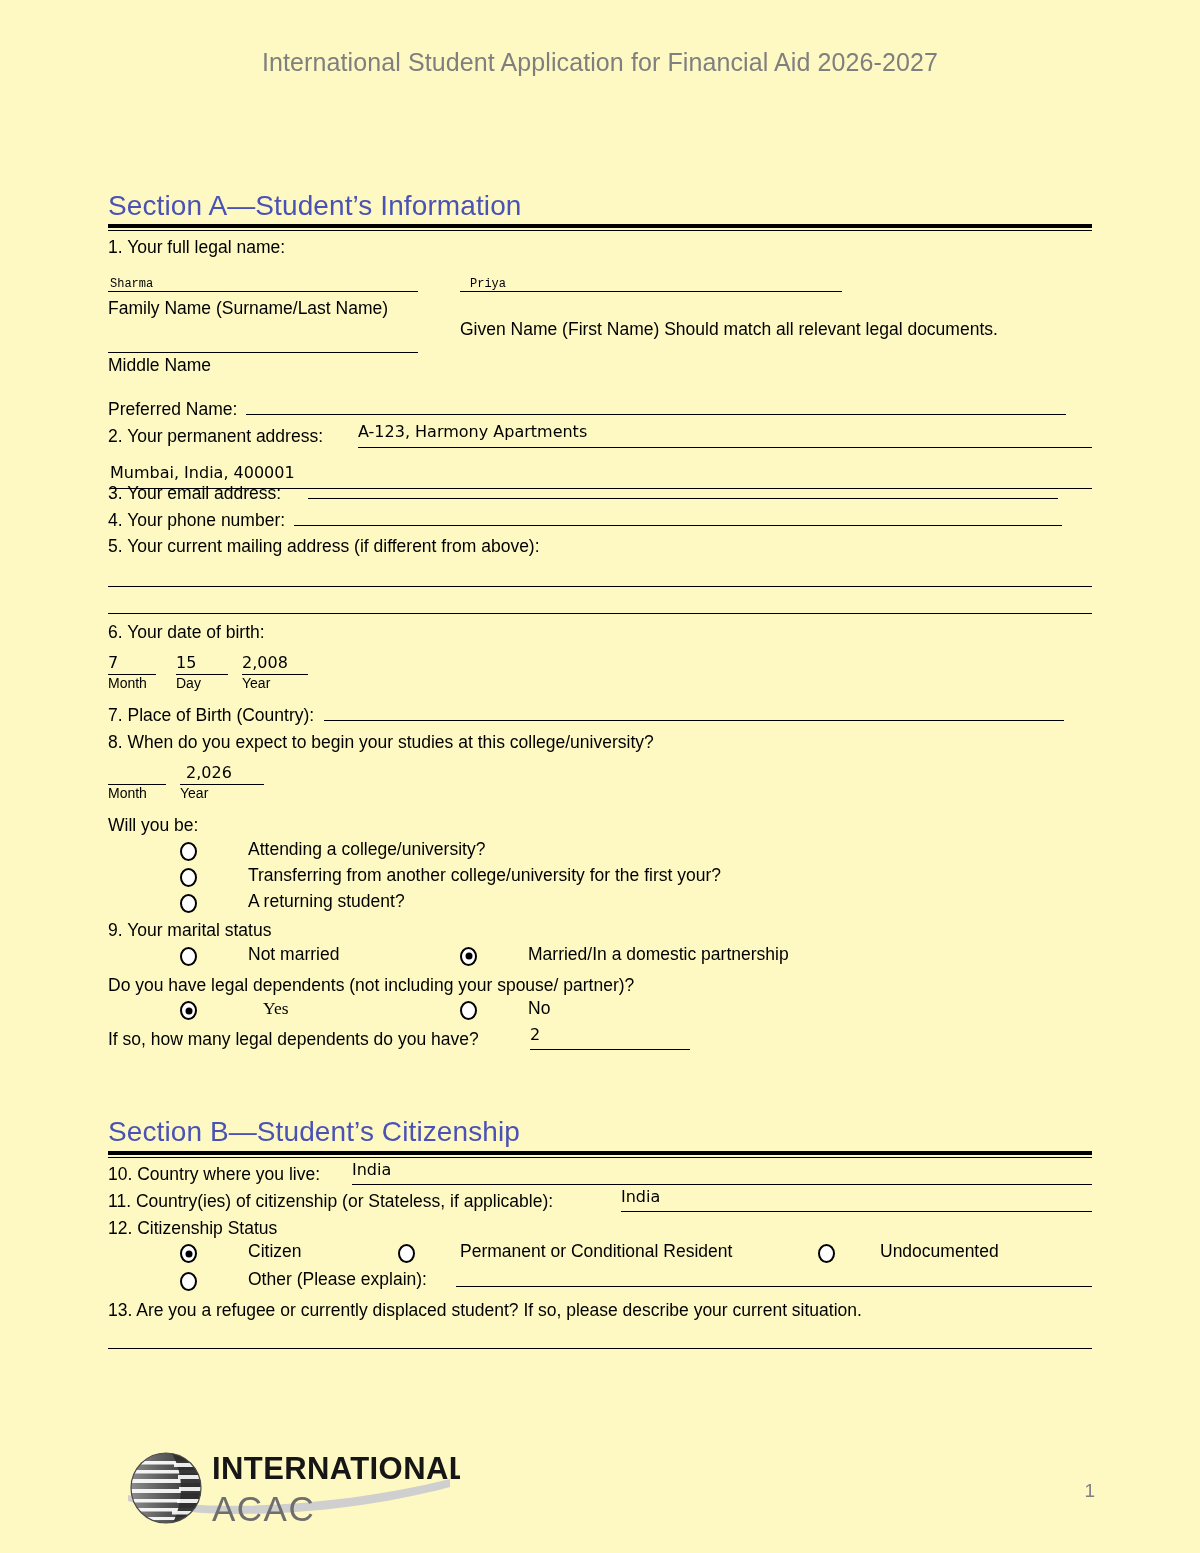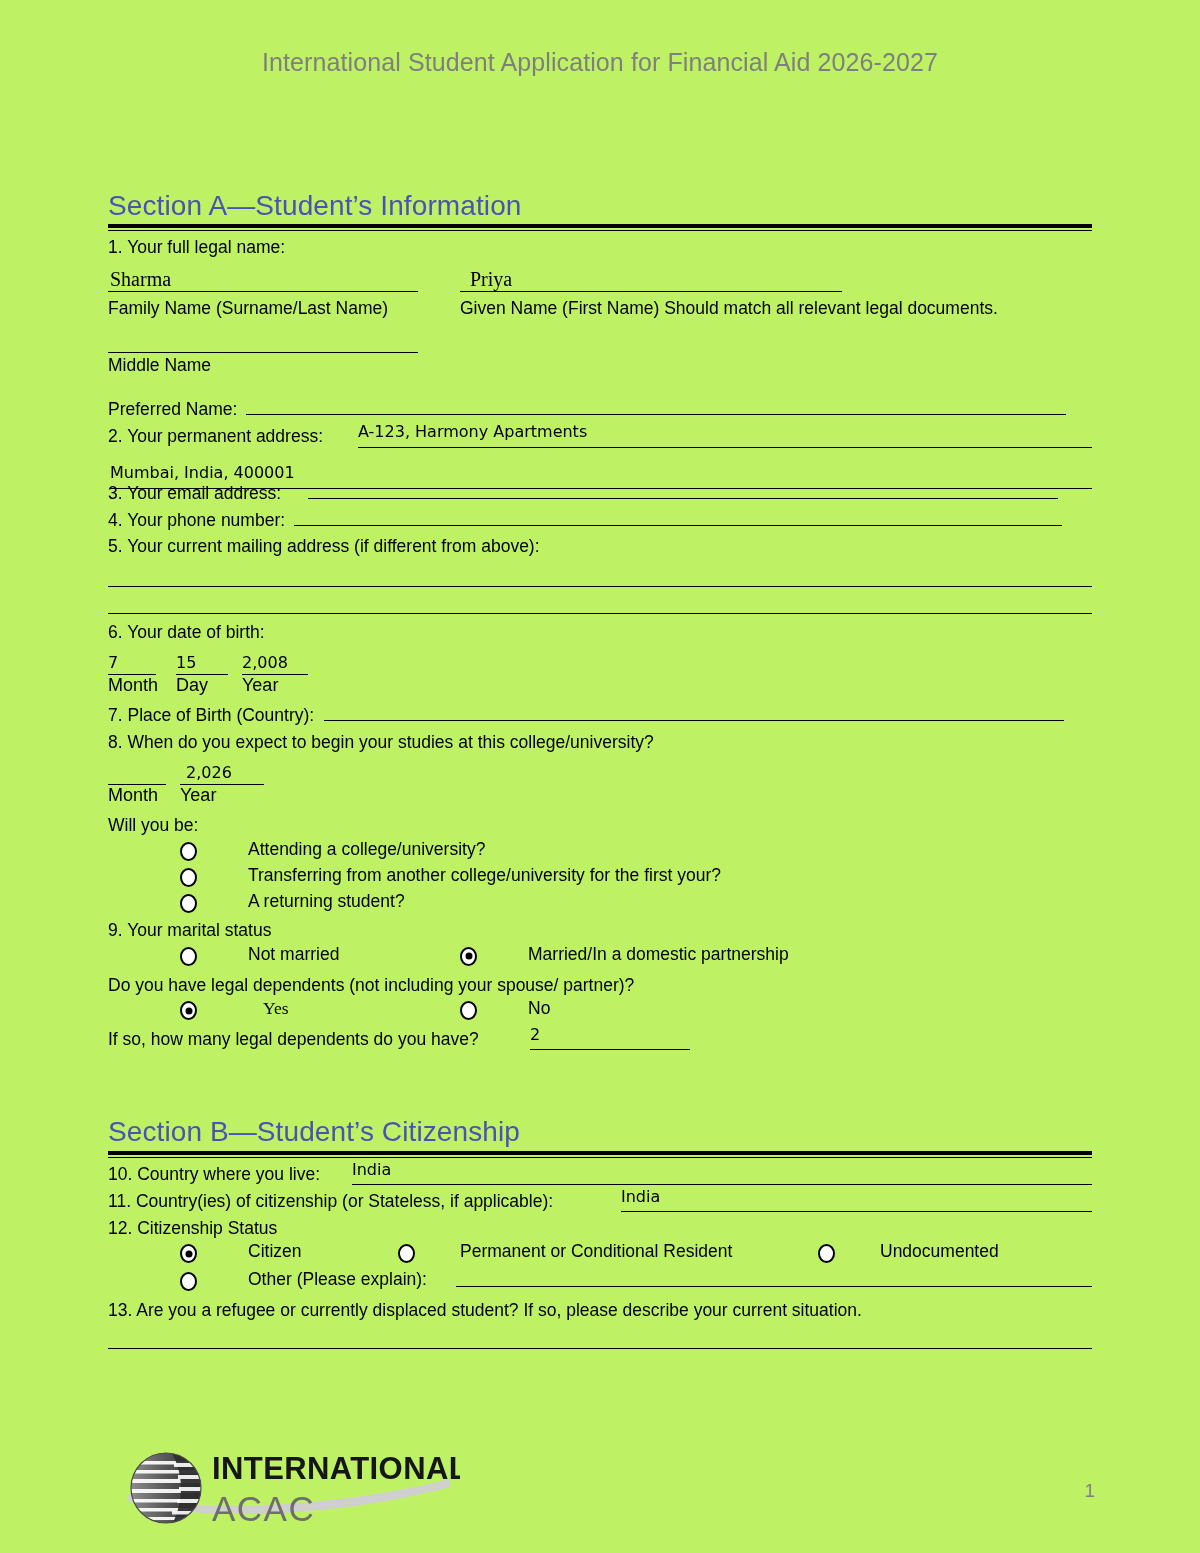--- a/index.html
+++ b/index.html
@@ -12,21 +12,21 @@
     height: 1553px;
     position: relative;
     font-family: "Liberation Sans", sans-serif;
     color: #000000;
     overflow: hidden;
   }
 
   .page {
     position: absolute;
     inset: 0;
-    background: #bef264;
+    background: #fef9c3;
   }
 
   
   .doc-title {
     position: absolute;
     top: 48px;
     left: 0;
     width: 1200px;
     text-align: center;
     font-size: 25px;
@@ -96,22 +96,22 @@
 
   
   .name-row {
     position: relative;
     height: 30px;
     margin-top: 1px;
   }
   .name-val {
     position: absolute;
     bottom: 1px;
-    font-family: Liberation Serif, serif;
-    font-size: 20px;
+    font-family: Liberation Mono, monospace;
+    font-size: 12px;
   }
   .name-underline {
     position: absolute;
     bottom: 0;
     border-bottom: 1.6px solid #000;
     height: 0;
   }
   .name-caption {
     font-size: 17.5px;
     line-height: 1.45;
@@ -124,21 +124,21 @@
   .date-cell {
     position: absolute;
     bottom: 0;
     border-bottom: 1.6px solid #000;
     text-align: left;
     font-family: "DejaVu Sans", sans-serif;
     font-size: 16px;
     height: 22px;
     line-height: 22px;
   }
-  .date-caps { position: relative; height: 27px; font-size: 18px; }
+  .date-caps { position: relative; height: 27px; font-size: 14px; }
   .date-caps span { position: absolute; top: 0; }
 
   
   .radio {
     display: inline-block;
     width: 17px;
     height: 19px;
     border: 2.2px solid #000;
     border-radius: 50%;
     box-sizing: border-box;
@@ -193,21 +193,21 @@
 
     <div class="name-row">
       <span class="name-val" style="left:2px;">Sharma</span>
       <span class="name-underline" style="left:0; width:310px;"></span>
       <span class="name-val" style="left:362px;">Priya</span>
       <span class="name-underline" style="left:352px; width:382px;"></span>
     </div>
 
     <div class="cap-2col">
       <span style="left:0;" class="name-caption">Family Name (Surname/Last Name)</span>
-      <span style="left:352px;" class="name-caption">Given Name (First Name) Should match all relevant legal documents.</span>
+      <span style="left:352px;margin-top:21px;" class="name-caption">Given Name (First Name) Should match all relevant legal documents.</span>
     </div>
 
     <div class="name-row" style="height:34px;">
       <span class="name-val" style="left:2px;"></span>
       <span class="name-underline" style="left:0; width:310px;"></span>
     </div>
     <div class="name-caption">Middle Name</div>
 
     <div style="height:18px;"></div>
 

